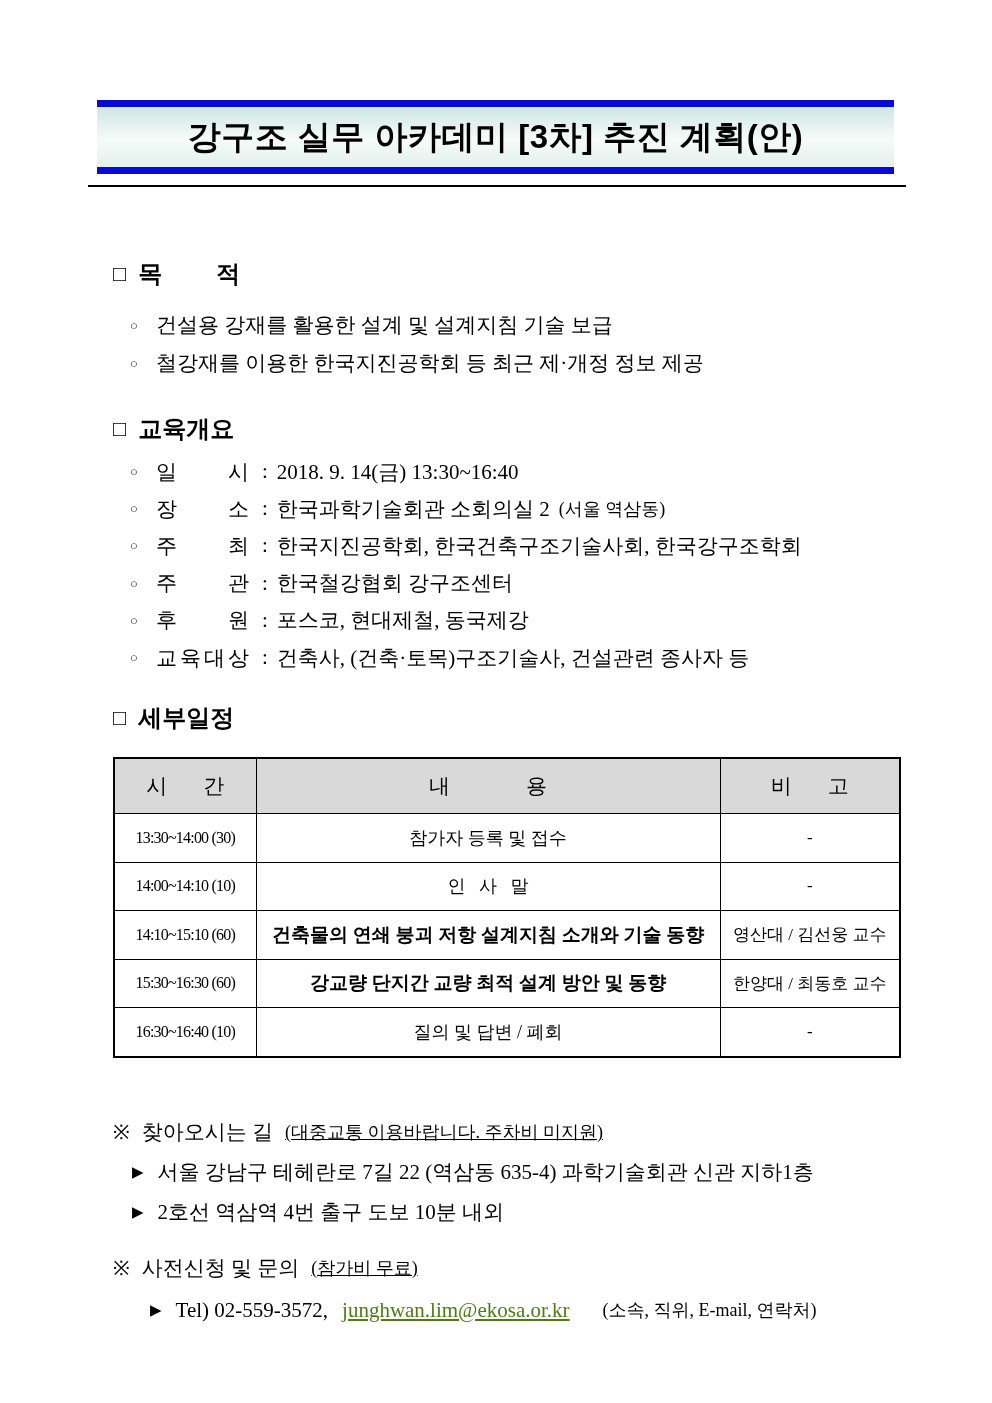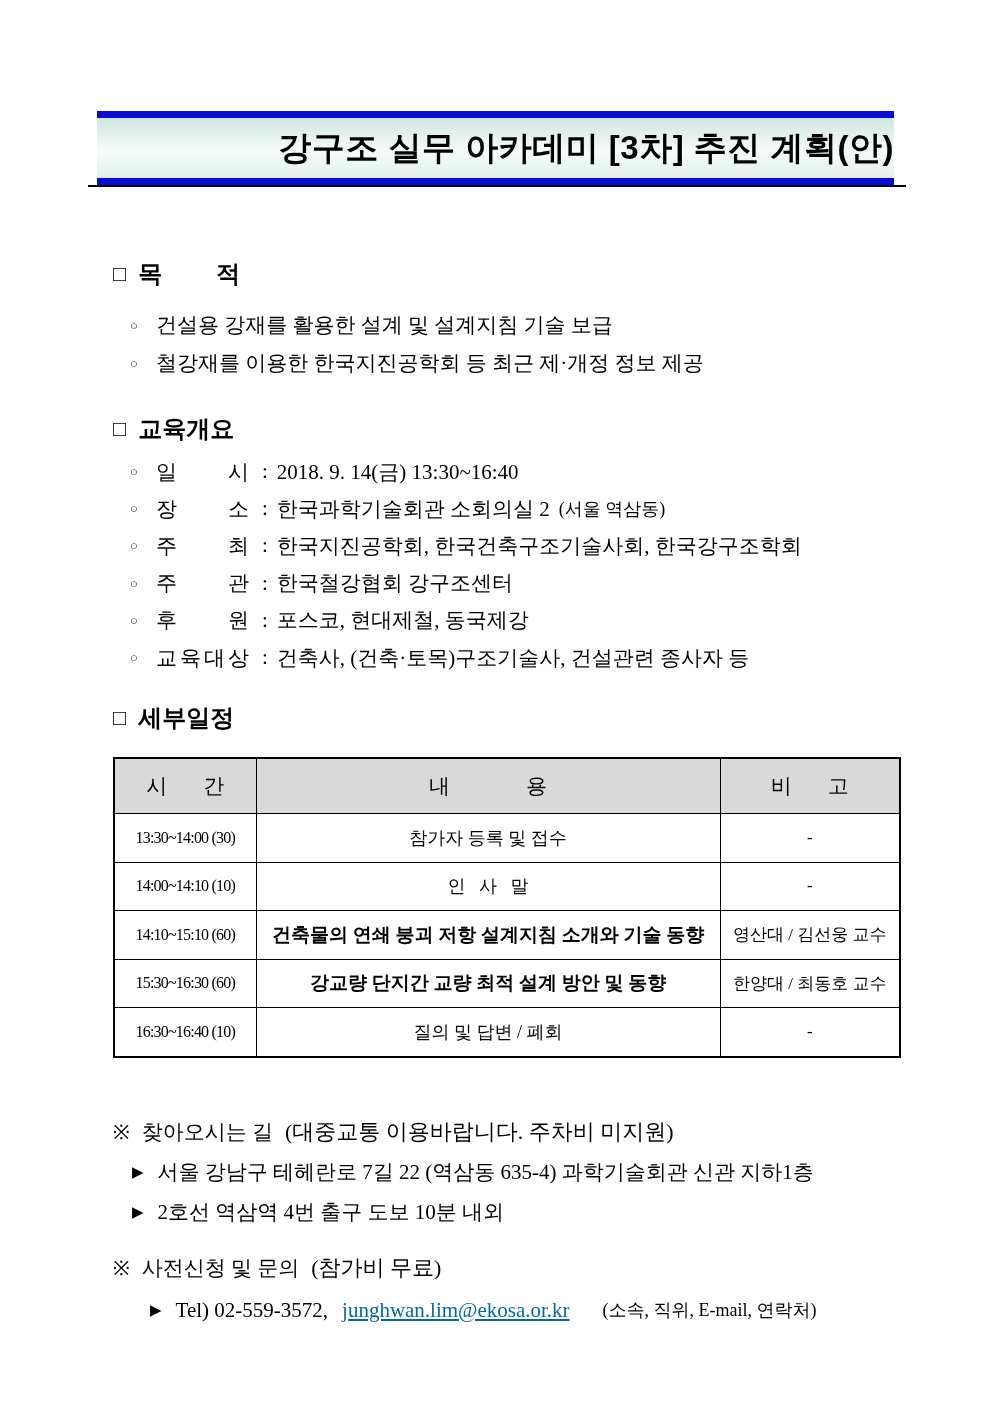--- a/index.html
+++ b/index.html
@@ -2,24 +2,24 @@
 <html><head>
 <meta charset="utf-8">
 <style>
   html,body{margin:0;padding:0;background:#fff;}
   .page{
     position:relative;width:992px;height:1403px;background:#ffffff;color:#000;
     font-family:"Liberation Serif","DejaVu Serif",serif;overflow:hidden;
   }
   
   .banner{
-    position:absolute;left:97px;top:111px;width:797px;height:74px;box-sizing:border-box;
+    position:absolute;left:97px;top:100px;width:797px;height:74px;box-sizing:border-box;
     border-top:7px solid #0a0ad6;border-bottom:7px solid #0a0ad6;
     background:linear-gradient(180deg,#cfe7e1 0%,#f6fbf9 55%,#e2f0ec 100%);
-    display:flex;align-items:center;justify-content:flex-end;
+    display:flex;align-items:center;justify-content:center;
   }
   .banner-title{
     font-family:"Liberation Sans","DejaVu Sans",sans-serif;font-weight:bold;
     font-size:33px;letter-spacing:.5px;white-space:nowrap;
   }
   .banner-rule{position:absolute;left:88px;top:185px;width:818px;height:2px;background:#000;}
   
   .sec-head{
     position:absolute;left:113px;display:flex;align-items:center;gap:12px;
     font-family:"Liberation Sans","DejaVu Sans",sans-serif;font-weight:bold;font-size:24px;
@@ -49,25 +49,25 @@
   td.cell-time{font-size:16px;letter-spacing:-.8px;white-space:nowrap;}
   td.cell-content{white-space:pre-wrap;}
   td.cell-content.bold{font-weight:bold;font-size:19px;}
   td.cell-note{font-size:17px;}
   
   .note-block{position:absolute;left:113px;}
   .dir-block{top:1112px;}
   .reg-block{top:1248px;}
   .note-head{display:flex;align-items:center;gap:12px;height:40px;font-size:21px;white-space:nowrap;}
   .note-icon{font-size:20px;line-height:1;}
-  .head-small{font-size:22px;}
+  .head-small{font-size:18px;text-decoration:underline;}
   .note-sub{display:flex;align-items:center;gap:14px;margin-left:19px;height:40px;font-size:21px;white-space:nowrap;}
   .tel-sub{margin-left:37px;height:44px;}
   .arrow{font-size:15px;line-height:1;}
-  .email-link{color:#0369a1;text-decoration:underline;cursor:pointer;}
+  .email-link{color:#4d7c0f;text-decoration:underline;cursor:pointer;}
   .tel-small{font-size:18px;margin-left:19px;}
 </style>
 </head>
 <body>
 
 <div class="page">
 
   <div class="banner">
     <div class="banner-title">강구조 실무 아카데미 [3차] 추진 계획(안)</div>
   </div>

